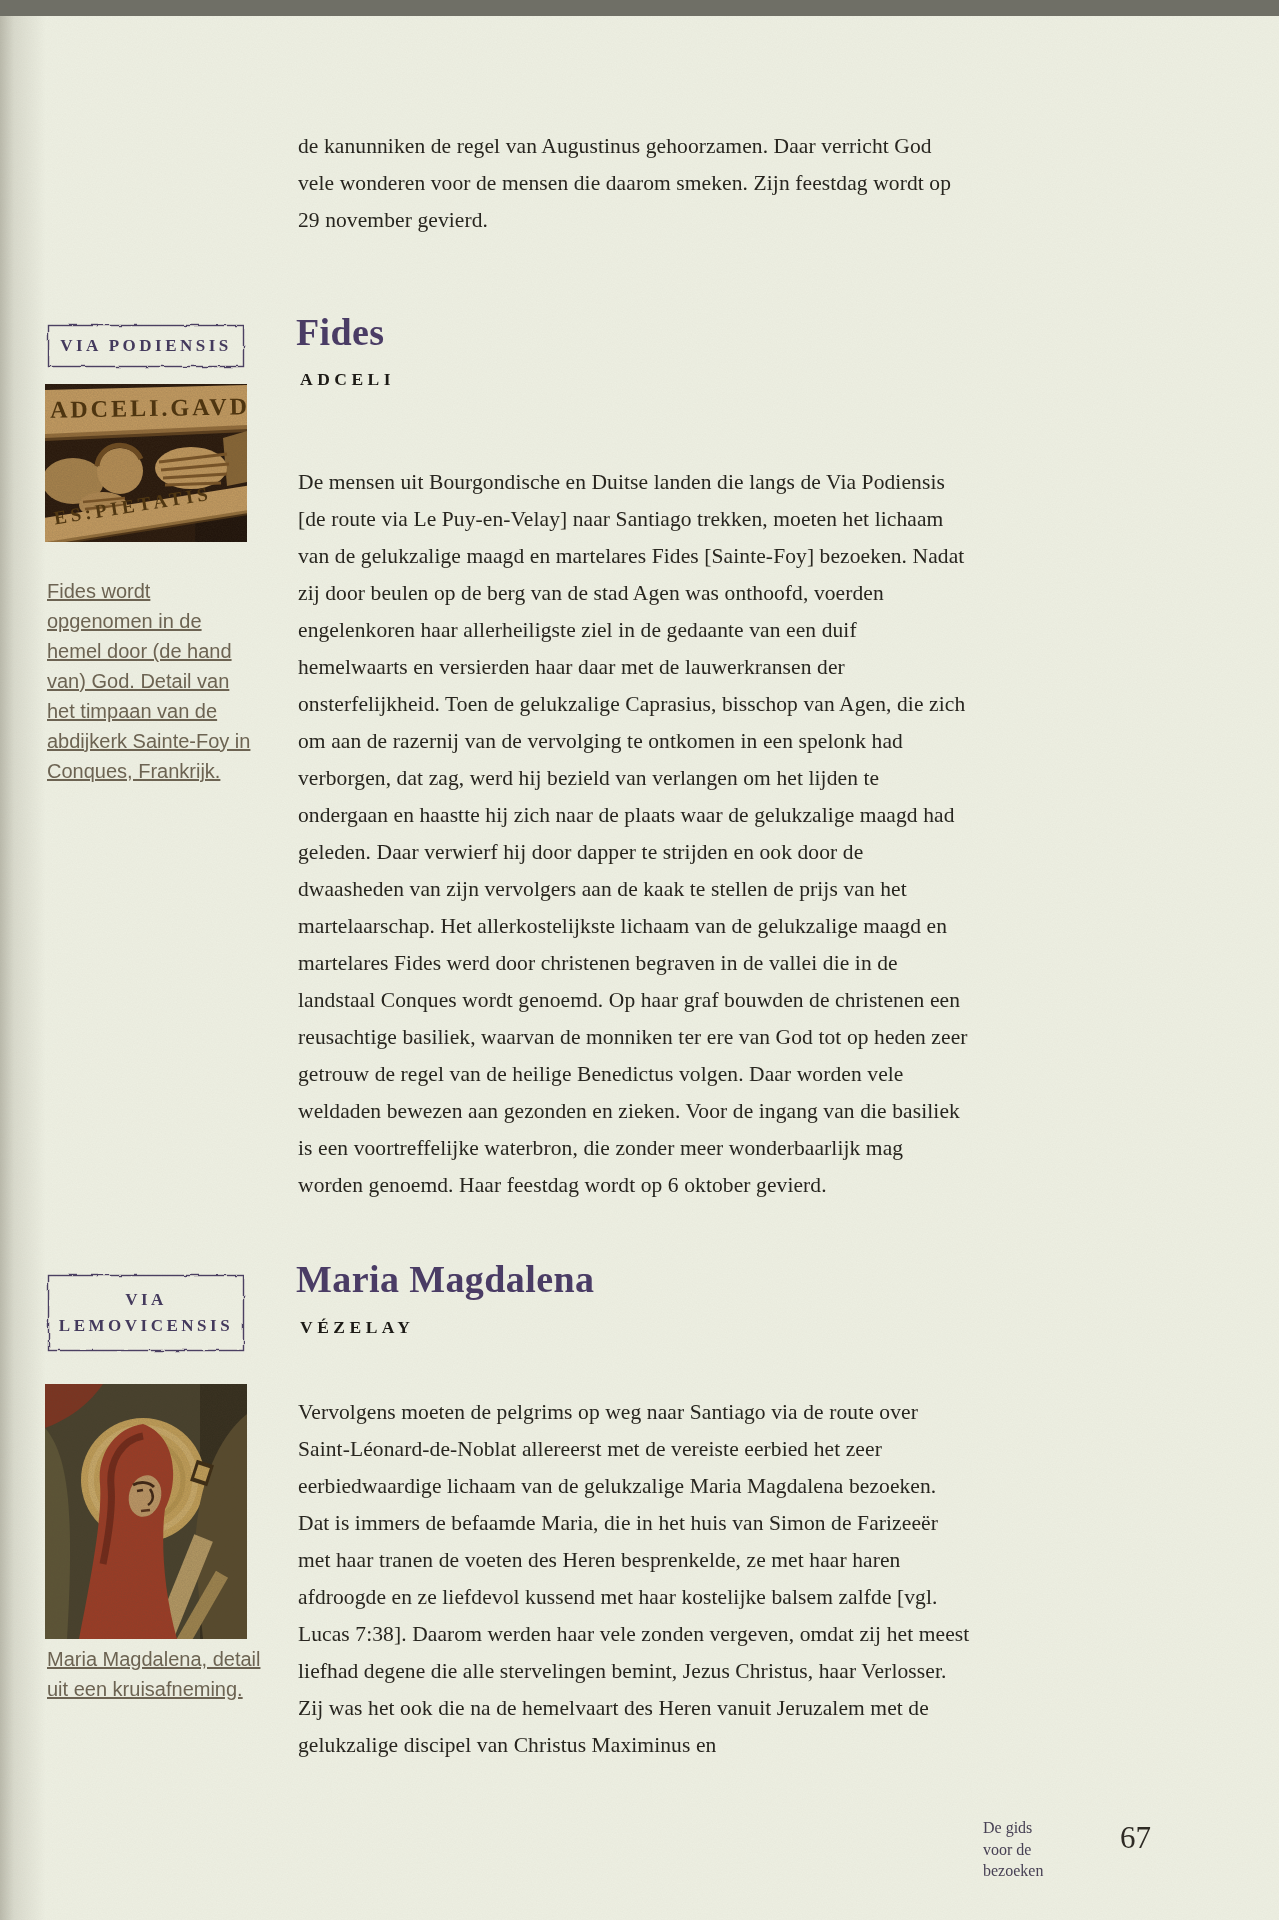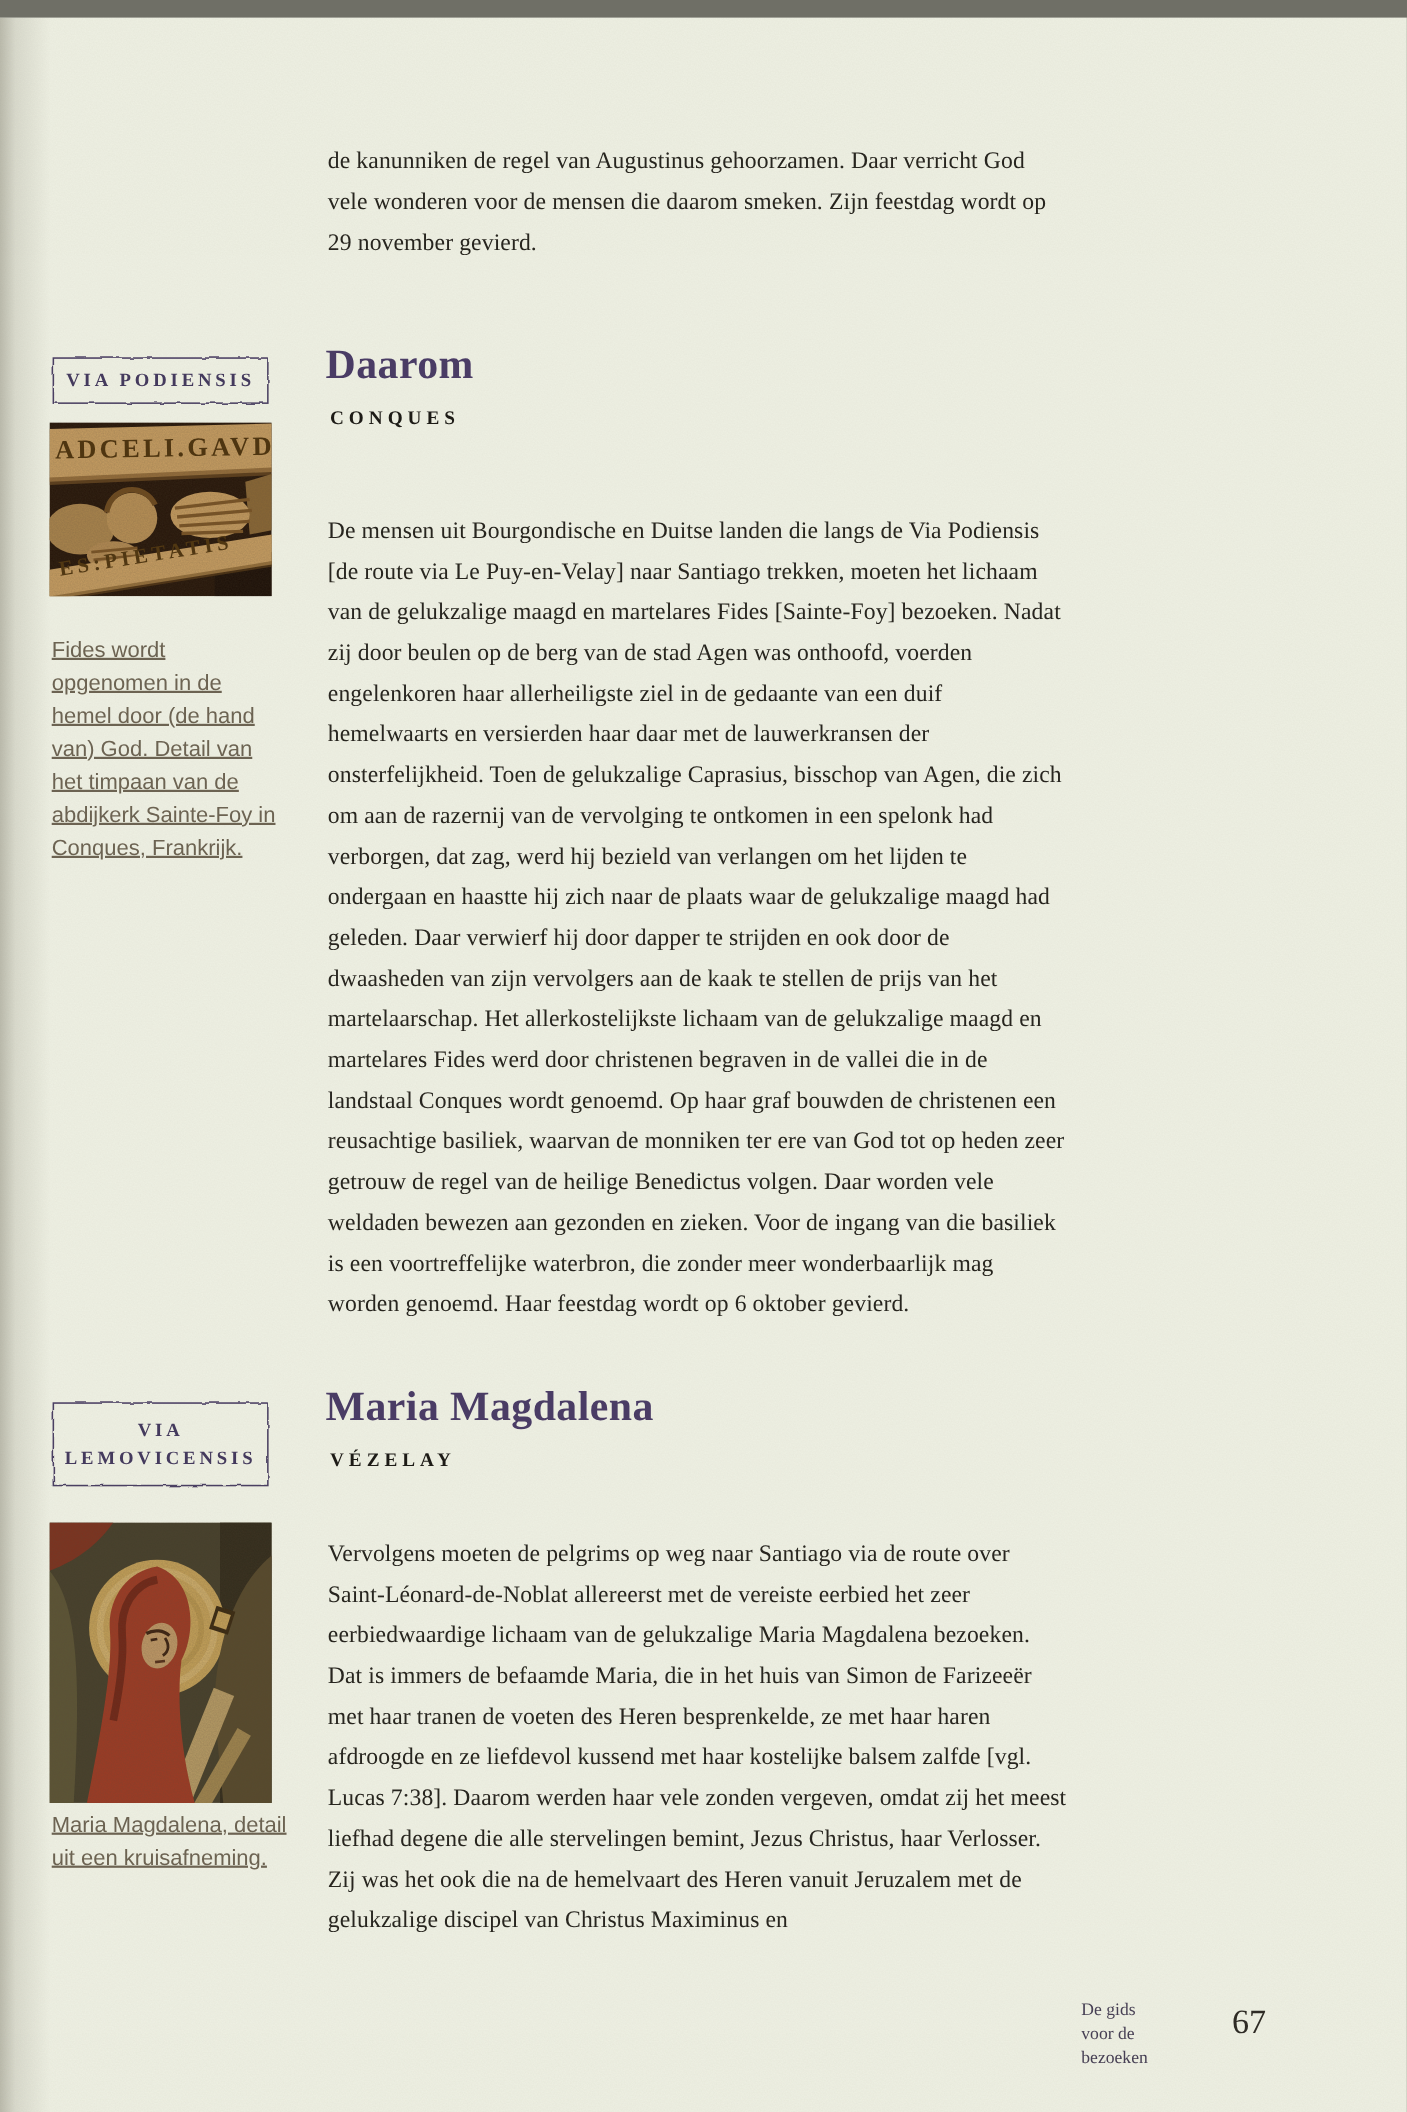--- a/index.html
+++ b/index.html
@@ -90,22 +90,22 @@
 
   <p class="body-par intro">de kanunniken de regel van Augustinus gehoorzamen. Daar verricht God vele wonderen voor de mensen die daarom smeken. Zijn feestdag wordt op 29 november gevierd.</p>
 
   <div class="badge badge1">
     <svg class="badge-border" width="202" height="48" viewBox="0 0 202 48">
       <rect x="3.5" y="3.5" width="195" height="41" fill="none" stroke="#4b3f63" stroke-width="1.4" filter="url(#rough)"></rect>
     </svg>
     <div class="badge-label">VIA PODIENSIS</div>
   </div>
 
-  <h2 class="title t1">Daarom</h2>
-  <div class="subtitle s1">CONQUES</div>
+  <h2 class="title t1">Fides</h2>
+  <div class="subtitle s1">ADCELI</div>
 
   <figure class="figure fig1">
     <svg width="202" height="158" viewBox="0 0 202 158">
       <rect width="202" height="158" fill="#26160a"></rect>
       <polygon points="0,6 202,1 202,45 0,54" fill="#c89f63"></polygon>
       <polygon points="0,50 202,41 202,48 0,57" fill="#7a5526" opacity="0.65"></polygon>
       <ellipse cx="28" cy="97" rx="31" ry="23" fill="#aa854e"></ellipse>
       <circle cx="75" cy="87" r="23" fill="#b99157"></circle>
       <path d="M52,82 A23,23 0 0 1 96,75" stroke="#6e4a1f" stroke-width="5" fill="none"></path>
       <polygon points="178,54 202,47 202,98 182,102" fill="#8a6836"></polygon>

